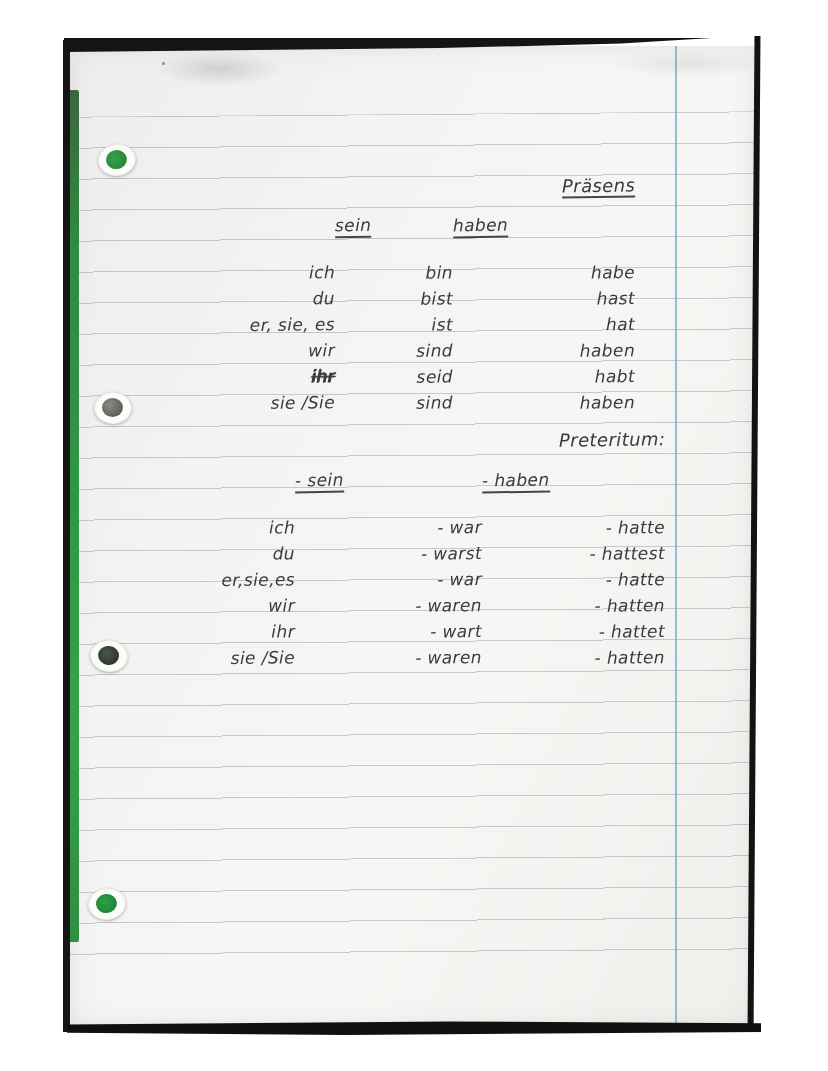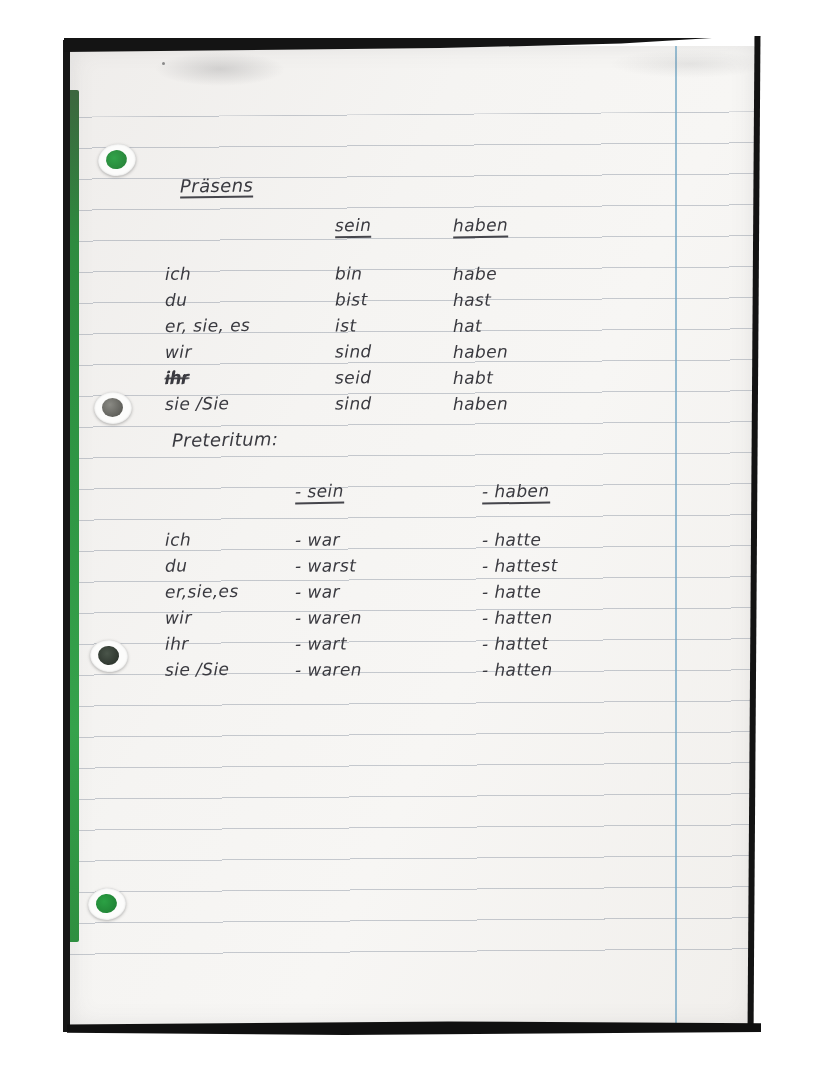--- a/index.html
+++ b/index.html
@@ -49,30 +49,30 @@
   .hole1{left:28px;top:98px;transform:rotate(-8deg);}
   .hole1 .core{background:radial-gradient(circle at 40% 40%,#31a349,#267c36);}
   .hole2{left:24px;top:346px;}
   .hole2 .core{background:radial-gradient(circle at 38% 35%,#8a8a84,#4e4e49);}
   .hole3{left:20px;top:594px;transform:rotate(6deg);}
   .hole3 .core{background:radial-gradient(circle at 42% 40%,#4a554a,#242b24);}
   .hole4{left:18px;top:842px;transform:rotate(-5deg);}
   .hole4 .core{background:radial-gradient(circle at 40% 38%,#2ba144,#1d7a31);}
   
   .hand{font-style:italic;color:#3a3a40;letter-spacing:.4px;font-size:17px;line-height:19px;}
-  .section{position:absolute;left:95px;}
+  .section{position:absolute;left:95px;text-align:right;}
   .sec-praesens{top:130px;width:470px;}
   .sec-praeteritum{top:384px;width:500px;}
   .sec-title{display:inline-block;font-size:18px;transform:rotate(-.8deg);}
   .underlined{border-bottom:2px solid #45454b;padding-bottom:1px;}
   .sec-praesens .sec-title{margin-left:15px;}
   .sec-praeteritum .sec-title{margin-left:7px;}
   .tbl{display:grid;row-gap:7px;}
   .tbl-praesens{grid-template-columns:170px 118px 1fr;margin-top:18px;}
-  .tbl-praeteritum{grid-template-columns:130px 187px 1fr;margin-top:32px;}
+  .tbl-praeteritum{grid-template-columns:130px 187px 1fr;margin-top:21px;}
   .hdr-row{display:contents;}
   .hdr{justify-self:start;transform:rotate(-1deg);}
   .hdr-gap{height:20px;}
   .tbl .rows-gap{height:12px;}
   .cell{transform:rotate(-.6deg);}
   .scribble{
     text-shadow:.8px 0 #3a3a40,-.6px .4px #3a3a40,.3px -.5px #55555a;
     text-decoration:line-through;text-decoration-color:rgba(58,58,64,.55);
   }
 </style>

